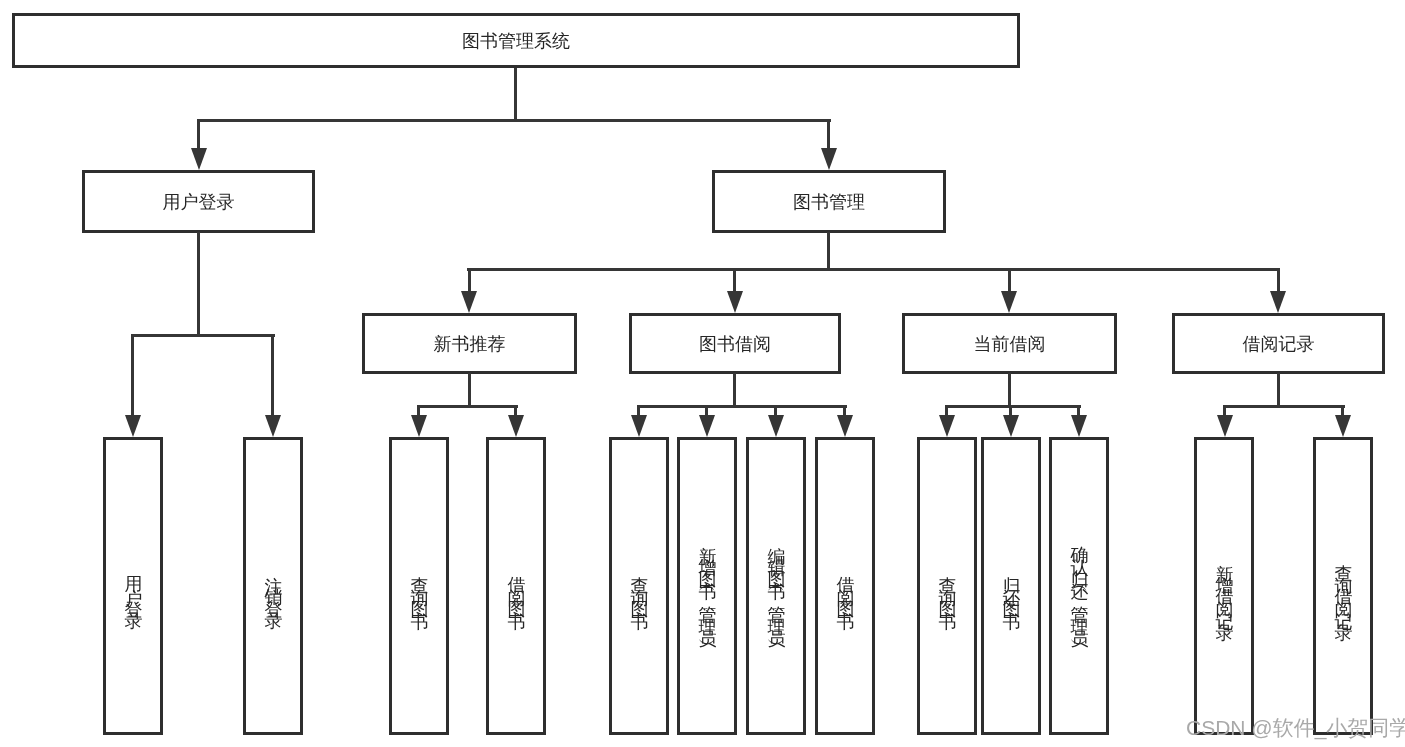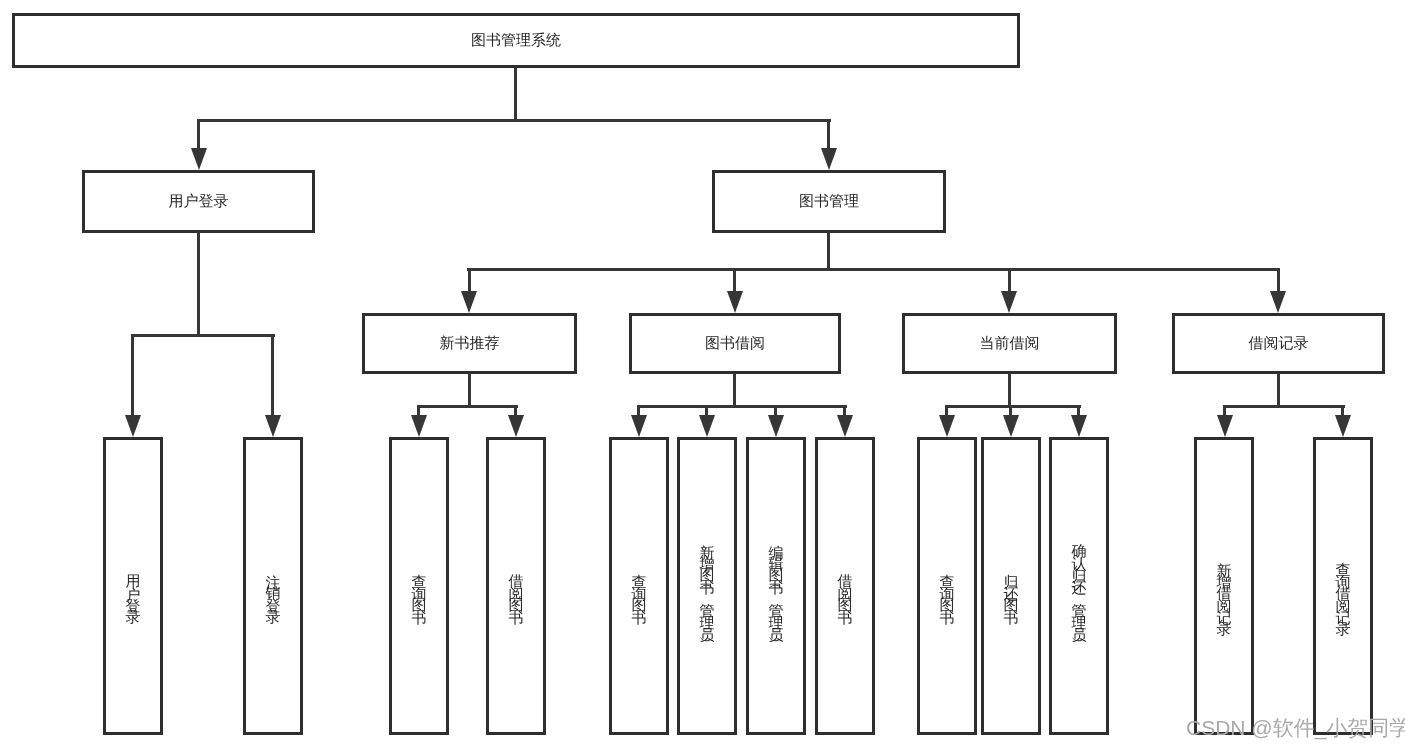--- a/index.html
+++ b/index.html
@@ -8,21 +8,21 @@
   .canvas {
     position:relative; width:1405px; height:747px;
     background:var(--background,#ffffff); overflow:hidden;
     color:var(--text,#262626);
   }
   .node {
     position:absolute;
     border:3px solid var(--border,#2e2e2e);
     background:#fff;
     display:flex; align-items:center; justify-content:center;
-    font-size:15px; color:var(--text,#262626);
+    font-size:18px; color:var(--text,#262626);
   }
   .leaf { top:437px; width:60px; height:298px; }
   .vtext {
     writing-mode:vertical-lr;
     line-height:1.05;
     letter-spacing:12px;
     max-height:288px;
     white-space:nowrap;
   }
   .v { position:absolute; width:3px; background:var(--line,#363636); }

